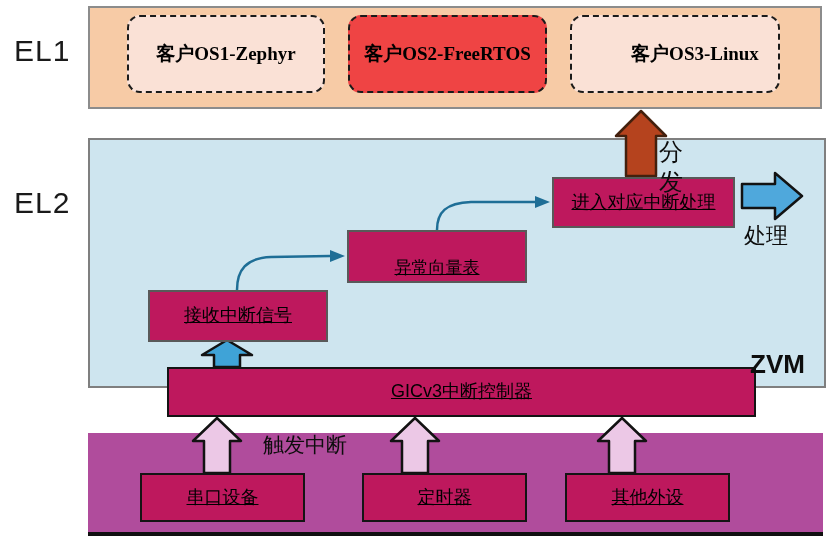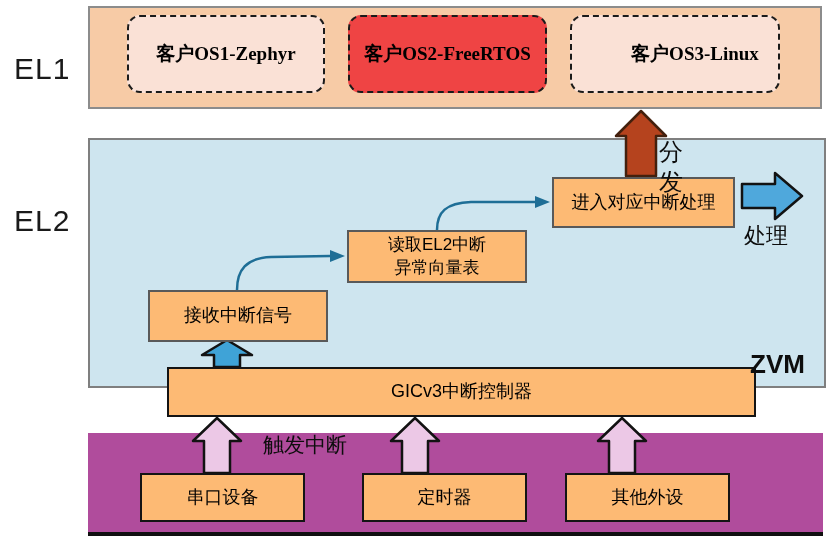--- a/index.html
+++ b/index.html
@@ -4,30 +4,30 @@
 <style>
   html,body{margin:0;padding:0;background:#ffffff;}
   #canvas{
     position:relative;width:832px;height:540px;background:#ffffff;overflow:hidden;
     font-family:"Liberation Sans","DejaVu Sans",sans-serif;color:#111;
   }
   .band{position:absolute;box-sizing:border-box;}
   .band-el1{left:88px;top:6px;width:734px;height:103px;background:#F7CBA6;border:2px solid #8C8C8C;}
   .band-el2{left:88px;top:138px;width:738px;height:250px;background:#CEE5EF;border:2px solid #7F7F7F;}
   .band-hw{left:88px;top:433px;width:735px;height:103px;background:#B04C9C;border-bottom:4px solid #101010;}
-  .side-label{position:absolute;font-size:30px;letter-spacing:1px;color:#1a1a1a;margin-top:18px;}
+  .side-label{position:absolute;font-size:30px;letter-spacing:1px;color:#1a1a1a;}
   .guest-box{
     position:absolute;top:15px;height:78px;box-sizing:border-box;background:#FAE1D6;
     border:2.5px dashed #1a1a1a;border-radius:13px;display:flex;align-items:center;justify-content:center;
     font-family:"Liberation Serif","DejaVu Serif",serif;font-weight:bold;font-size:19px;color:#000;
   }
   .wbox{
-    position:absolute;box-sizing:border-box;background:#fdba74;border:2px solid #595959;
-    display:flex;align-items:center;justify-content:center;text-align:center;
-    font-size:18px;color:#000;line-height:1.3;
+    position:absolute;box-sizing:border-box;background:#be185d;border:2px solid #595959;
+    display:flex;align-items:center;justify-content:center;text-align:left;
+    font-size:18px;color:#000;line-height:1.3;text-decoration:underline;
   }
   .wbox.dark{border:2.5px solid #141414;margin-left:20px;}
   .lbl{position:absolute;color:#0d0d0d;}
   svg.overlay{position:absolute;left:0;top:0;width:832px;height:540px;pointer-events:none;}
   .vert{width:27px;word-break:break-all;line-height:1.25;}
 </style>
 </head>
 <body>
 
 <div id="canvas">
@@ -65,21 +65,21 @@
   </div>
   <div class="guest-box" style="left: 570px; width: 210px; background-color: rgb(250, 225, 214); padding-left: 40px;">
     <span>客户OS3-Linux</span>
   </div>
 
   <div class="wbox" style="left:148px;top:290px;width:180px;height:52px;">
     <span>接收中断信号</span>
   </div>
   <div class="wbox" style="left:347px;top:230px;width:180px;height:53px;font-size:17px;">
     <span>
-      <span>读取EL2中断</span><br>
+      <br>
       <span>异常向量表</span>
     </span>
   </div>
   <div class="wbox" style="left:552px;top:177px;width:183px;height:51px;">
     <span>进入对应中断处理</span>
   </div>
 
   <div class="wbox dark" style="left:147px;top:367px;width:589px;height:50px;">
     <span>GICv3中断控制器</span>
   </div>

